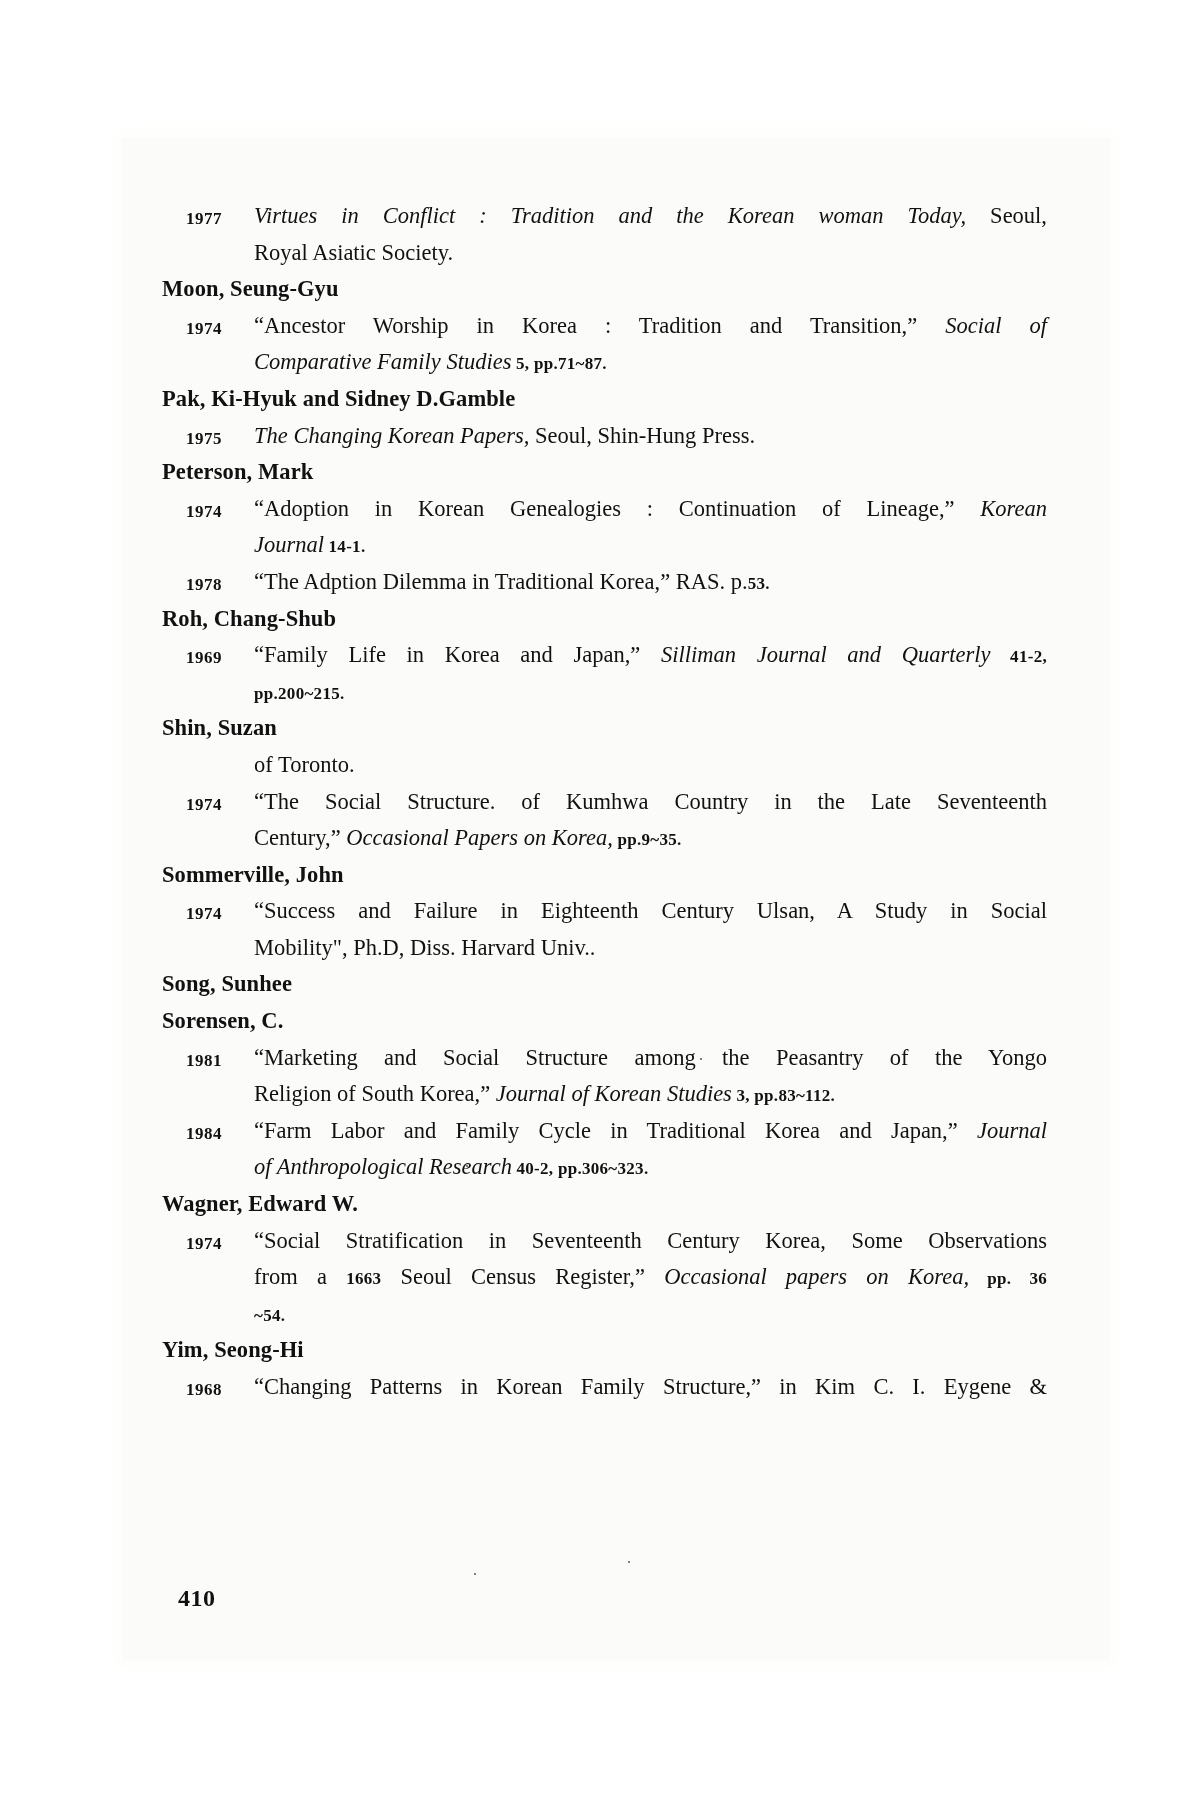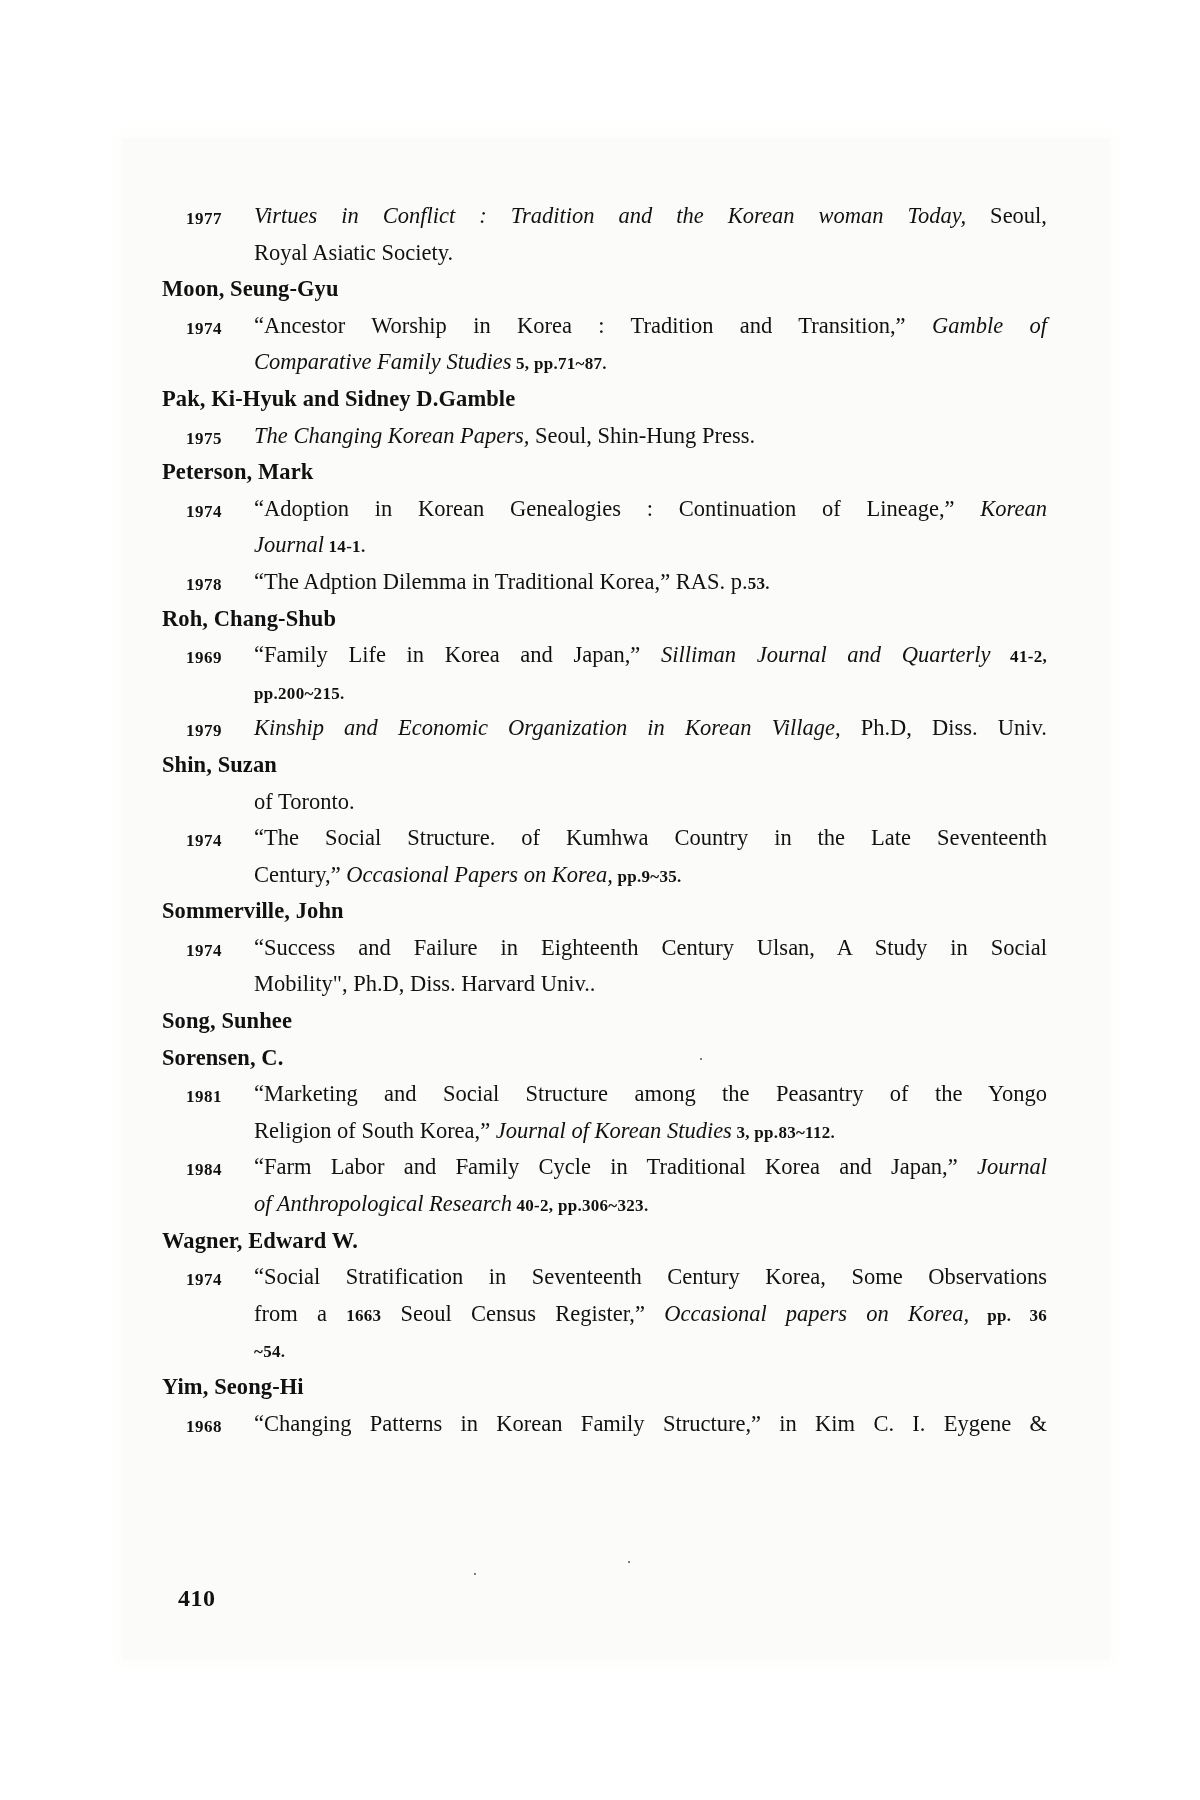--- a/index.html
+++ b/index.html
@@ -95,21 +95,21 @@
     <div class="line entry-line">
       <span class="year">1977</span>
       <span class="entry-text"><span class="seg-i">Virtues in Conflict : Tradition and the Korean woman Today,</span><span class="seg-n"> Seoul,</span></span>
     </div>
     <div class="line entry-line last">
       <span class="entry-text"><span class="seg-n">Royal Asiatic Society.</span></span>
     </div>
     <div class="line author">Moon, Seung-Gyu</div>
     <div class="line entry-line">
       <span class="year">1974</span>
-      <span class="entry-text"><span class="seg-n">“Ancestor Worship in Korea : Tradition and Transition,” </span><span class="seg-i">Gamble of</span></span>
+      <span class="entry-text"><span class="seg-n">“Ancestor Worship in Korea : Tradition and Transition,” </span><span class="seg-i">Social of</span></span>
     </div>
     <div class="line entry-line last">
       <span class="entry-text"><span class="seg-i">Comparative Family Studies</span><span class="seg-os"> 5, pp.71~87.</span></span>
     </div>
     <div class="line author">Pak, Ki-Hyuk and Sidney D.Gamble</div>
     <div class="line entry-line last">
       <span class="year">1975</span>
       <span class="entry-text"><span class="seg-i">The Changing Korean Papers,</span><span class="seg-n"> Seoul, Shin-Hung Press.</span></span>
     </div>
     <div class="line author">Peterson, Mark</div>
@@ -124,24 +124,20 @@
       <span class="year">1978</span>
       <span class="entry-text"><span class="seg-n">“The Adption Dilemma in Traditional Korea,” RAS. p.</span><span class="seg-os">53.</span></span>
     </div>
     <div class="line author">Roh, Chang-Shub</div>
     <div class="line entry-line">
       <span class="year">1969</span>
       <span class="entry-text"><span class="seg-n">“Family Life in Korea and Japan,” </span><span class="seg-i">Silliman Journal and Quarterly</span><span class="seg-os"> 41-2,</span></span>
     </div>
     <div class="line entry-line last">
       <span class="entry-text"><span class="seg-os">pp.200~215.</span></span>
-    </div>
-    <div class="line entry-line">
-      <span class="year">1979</span>
-      <span class="entry-text"><span class="seg-i">Kinship and Economic Organization in Korean Village,</span><span class="seg-n"> Ph.D, Diss. Univ.</span></span>
     </div>
     <div class="line author">Shin, Suzan</div>
     <div class="line entry-line last">
       <span class="entry-text"><span class="seg-n">of Toronto.</span></span>
     </div>
     <div class="line entry-line">
       <span class="year">1974</span>
       <span class="entry-text"><span class="seg-n">“The Social Structure. of Kumhwa Country in the Late Seventeenth</span></span>
     </div>
     <div class="line entry-line last">

